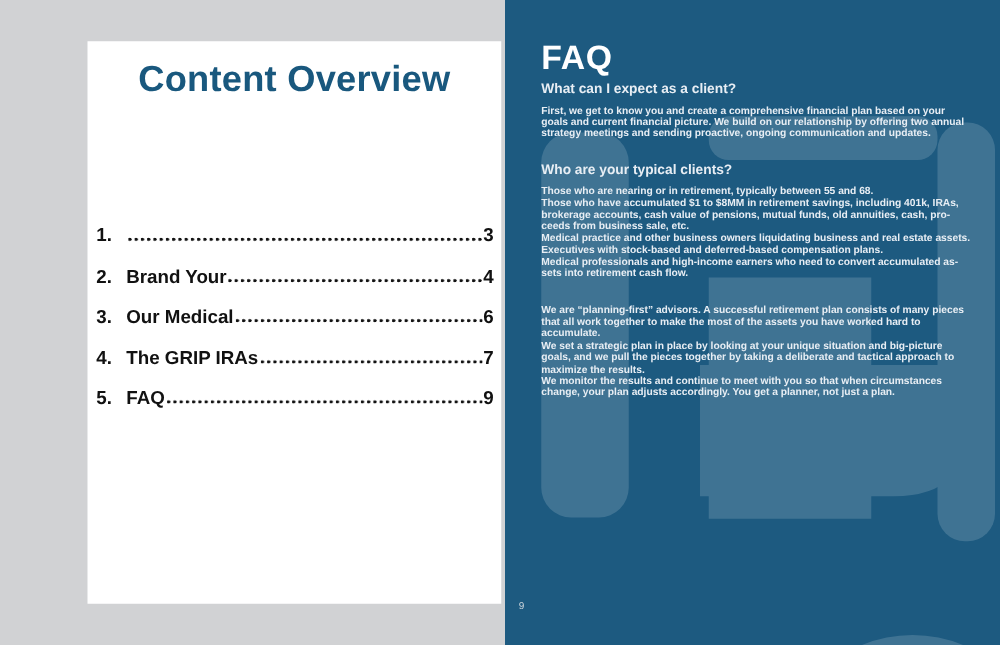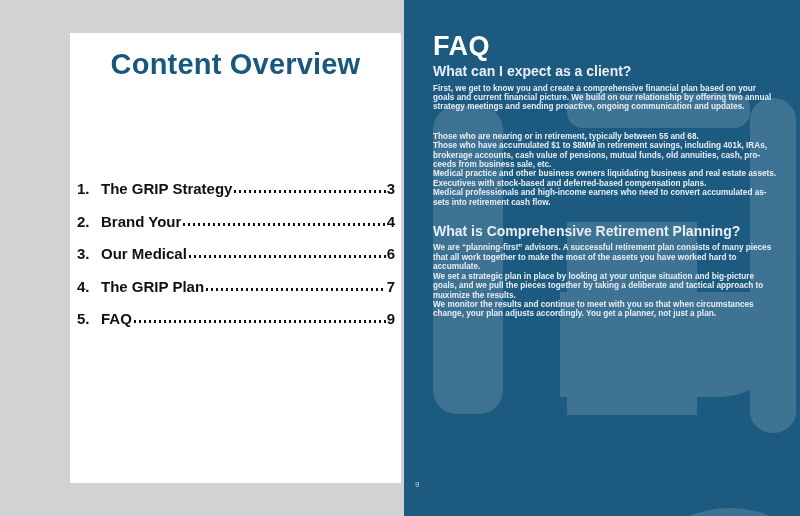--- a/index.html
+++ b/index.html
@@ -32,57 +32,56 @@
   .toc-page{flex:none;}
 
   
   .right-half{position:absolute;left:404px;top:0;width:396px;height:516px;
               background:var(--right-page-bg);overflow:hidden;}
   .watermark{position:absolute;left:0;top:0;width:396px;height:516px;}
   .watermark g{fill:#ffffff;}
   .faq-content{position:absolute;left:29px;top:33px;width:345px;}
   .faq-title{font-size:27px;line-height:27px;font-weight:700;color:#ffffff;
              letter-spacing:.5px;margin:0 0 7px 0;}
-  .q{font-size:14px;line-height:9.5px;font-weight:700;color:var(--faq-text);margin:0 0 7px 0;}
+  .q{font-size:11px;line-height:9.5px;font-weight:700;color:var(--faq-text);margin:0 0 7px 0;}
   .a{font-size:8.2px;line-height:9.4px;font-weight:700;color:var(--faq-text);
      margin:0 0 20px 0;white-space:pre;letter-spacing:0;}
   .page-num{position:absolute;left:11px;top:480px;font-size:8px;line-height:10px;
             font-weight:400;color:var(--page-num-color);}
 </style>
 </head>
 <body>
 
 <div class="spread">
 
   <div class="left-half">
     <div class="white-page">
       <h1 class="co-title">Content Overview</h1>
 
       <div class="toc">
         <div class="toc-row">
           <span class="toc-num">1.</span>
-          <span class="toc-label">The GRIP Strategy</span>
           <span class="toc-leader"></span>
           <span class="toc-page">3</span>
         </div>
         <div class="toc-row">
           <span class="toc-num">2.</span>
           <span class="toc-label">Brand Your</span>
           <span class="toc-leader"></span>
           <span class="toc-page">4</span>
         </div>
         <div class="toc-row">
           <span class="toc-num">3.</span>
           <span class="toc-label">Our Medical</span>
           <span class="toc-leader"></span>
           <span class="toc-page">6</span>
         </div>
         <div class="toc-row">
           <span class="toc-num">4.</span>
-          <span class="toc-label">The GRIP Plan</span>
+          <span class="toc-label">The GRIP IRAs</span>
           <span class="toc-leader"></span>
           <span class="toc-page">7</span>
         </div>
         <div class="toc-row">
           <span class="toc-num">5.</span>
           <span class="toc-label">FAQ</span>
           <span class="toc-leader"></span>
           <span class="toc-page">9</span>
         </div>
       </div>
@@ -105,31 +104,31 @@
     <div class="faq-content">
       <h2 class="faq-title">FAQ</h2>
 
       <div>
         <div class="q">What can I expect as a client?</div>
         <div class="a">First, we get to know you and create a comprehensive financial plan based on your
 goals and current financial picture. We build on our relationship by offering two annual
 strategy meetings and sending proactive, ongoing communication and updates.</div>
       </div>
       <div>
+        <div class="q">Who are your typical clients?</div>
         <div class="a">Those who are nearing or in retirement, typically between 55 and 68.
 Those who have accumulated $1 to $8MM in retirement savings, including 401k, IRAs,
 brokerage accounts, cash value of pensions, mutual funds, old annuities, cash, pro-
 ceeds from business sale, etc.
 Medical practice and other business owners liquidating business and real estate assets.
 Executives with stock-based and deferred-based compensation plans.
 Medical professionals and high-income earners who need to convert accumulated as-
 sets into retirement cash flow.</div>
       </div>
       <div>
-        <div class="q">What is Comprehensive Retirement Planning?</div>
         <div class="a">We are “planning-first” advisors. A successful retirement plan consists of many pieces
 that all work together to make the most of the assets you have worked hard to
 accumulate.
 We set a strategic plan in place by looking at your unique situation and big-picture
 goals, and we pull the pieces together by taking a deliberate and tactical approach to
 maximize the results.
 We monitor the results and continue to meet with you so that when circumstances
 change, your plan adjusts accordingly. You get a planner, not just a plan.</div>
       </div>
     </div>

